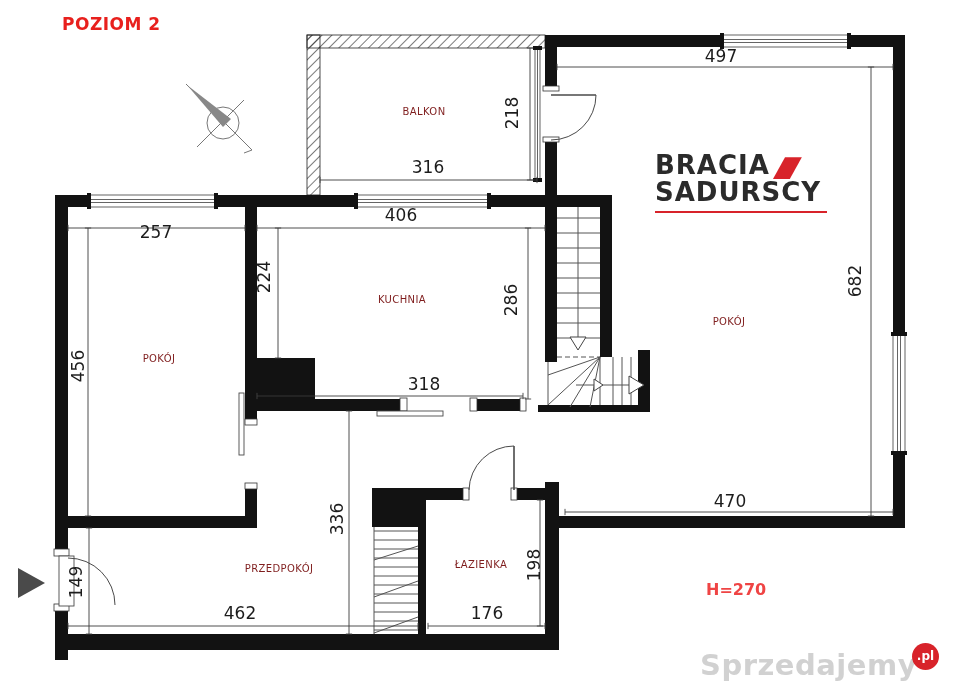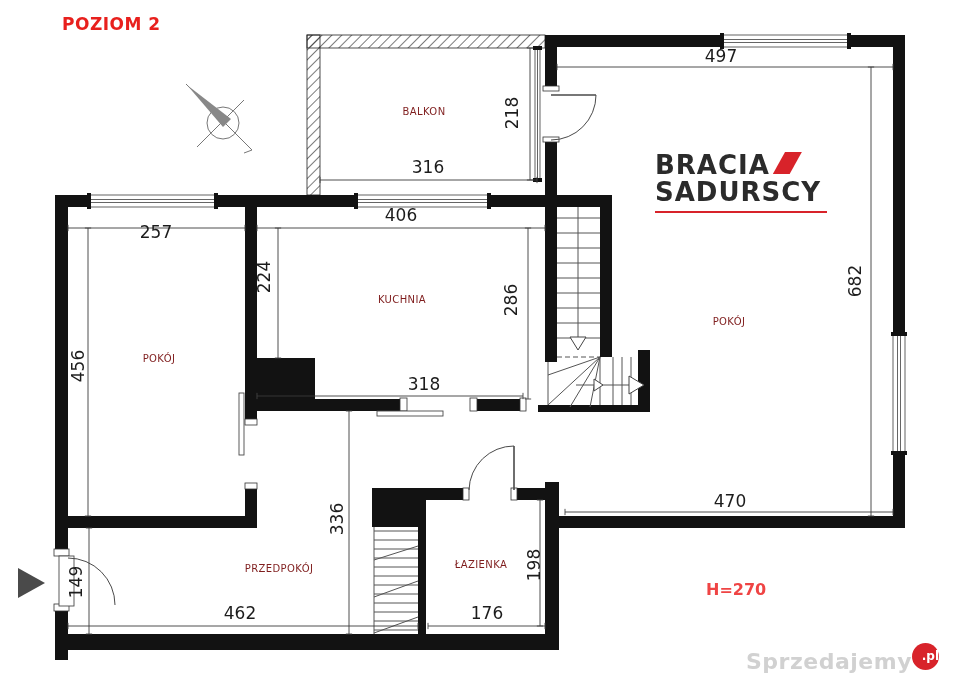--- a/index.html
+++ b/index.html
@@ -19,34 +19,34 @@
   }
   .title{
     position:absolute;left:62px;top:14px;
     font-size:17px;font-weight:bold;color:#e8201d;letter-spacing:.5px;text-align:center;
   }
   .hnote{
     position:absolute;left:706px;top:580px;
     font-size:16px;font-weight:bold;color:#ef4444;
   }
   .logo{position:absolute;left:655px;top:152px;width:195px;color:#2b2b2b;}
-  .logo-row{display:flex;align-items:flex-start;}
+  .logo-row{display:flex;align-items:flex-end;}
   .logo-l1,.logo-l2{font-size:26px;font-weight:bold;letter-spacing:1px;line-height:1.05;}
   .logo-flag{display:inline-block;width:29px;height:22px;background:#d8232a;
     clip-path:polygon(42% 0,100% 0,58% 100%,0 100%);margin-left:3px;}
   .logo-rule{height:2px;background:#d8232a;width:172px;margin:4px 0 5px;}
   .logo-l3{font-size:11.5px;color:#979797;letter-spacing:4.2px;white-space:nowrap;}
   .watermark{position:absolute;left:700px;top:651px;width:212px;text-align:right;}
   .wm-text{
-    font-size:22px;font-weight:bold;color:#c6c6c6;opacity:.8;letter-spacing:.5px;line-height:1;
+    font-size:29px;font-weight:bold;color:#c6c6c6;opacity:.8;letter-spacing:.5px;line-height:1;
     display:inline-block;vertical-align:middle;text-align:right;
   }
   .wm-circle{
     position:absolute;left:212px;top:-8px;width:27px;height:27px;border-radius:50%;
-    background:#d8232a;color:#fff;font-size:12px;font-weight:bold;line-height:27px;text-align:right;
+    background:#d8232a;color:#fff;font-size:12px;font-weight:bold;line-height:27px;text-align:center;
   }
 </style>
 </head>
 <body>
 
 <div id="stage">
 
   <svg id="plan-svg" width="960" height="700" viewBox="0 0 960 700">
     <defs>
       <pattern id="hatch" width="7" height="7" patternUnits="userSpaceOnUse" patternTransform="rotate(45)">

